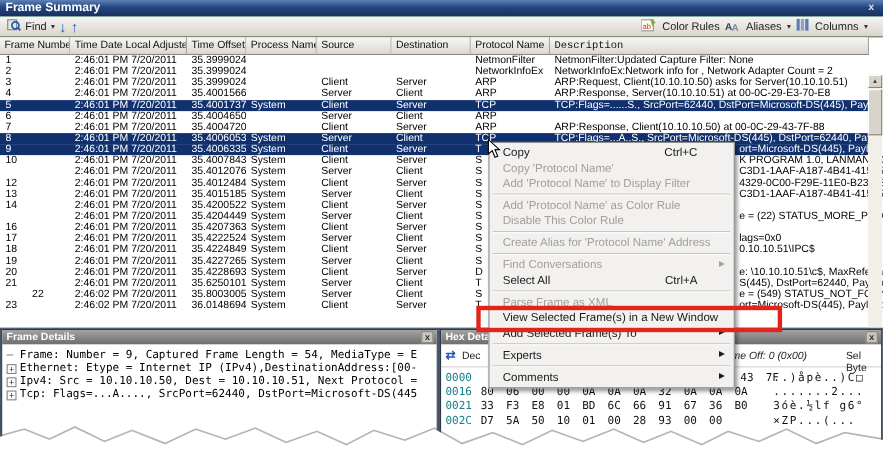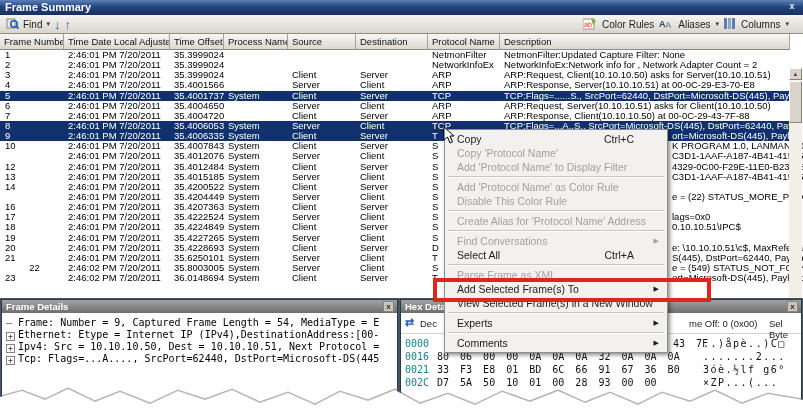--- a/index.html
+++ b/index.html
@@ -56,21 +56,21 @@
   .mono{font-family:"DejaVu Sans Mono",monospace;}
   #fd-lines{padding:4px 0 0 4px;font-size:10px;line-height:12px;white-space:nowrap;overflow:hidden;}
   .fdline{white-space:nowrap;}
   .expander{display:inline-block;width:9px;height:9px;border:1px solid #848484;font-size:8px;line-height:7px;
     text-align:center;margin-right:3px;background:#fff;color:#333;vertical-align:-1px;font-family:"DejaVu Sans Mono",monospace;}
   .leafdash{display:inline-block;width:9px;margin-right:3px;color:#555;}
 
   .hextoolbar{position:relative;height:21px;border-bottom:1px solid #d5d2ca;font-size:9.5px;color:#222;}
   .hextoolbar .hticon{position:absolute;left:4px;top:3px;color:#2458b8;font-size:11px;font-weight:bold;}
   .hextoolbar .decfrag{position:absolute;left:19px;top:5px;}
-  .hextoolbar .fofrag{position:absolute;left:288px;top:5px;}
+  .hextoolbar .fofrag{position:absolute;left:264px;top:5px;font-style:italic;}
   .hextoolbar .selfrag{position:absolute;left:368px;top:5px;}
   #hex-rows{position:relative;font-size:10px;line-height:13px;padding-top:3px;}
   .hexrow{position:relative;height:13px;white-space:nowrap;}
   .hexoff{position:absolute;left:4px;color:#17808e;}
   .hexbytes{position:absolute;left:36px;word-spacing:5px;color:#111;}
   .hexbytes.fragpos{left:272px;}
   .hexascii{position:absolute;left:302px;letter-spacing:1.5px;color:#111;}
 
   
   .menu{position:absolute;left:444px;top:129px;width:224px;background:#f2f1ef;
@@ -142,21 +142,21 @@
 
   <div class="tablearea">
     <div class="thead" id="thead">
         <div class="th" style="width: 64px;">Frame Number</div>
         <div class="th" style="width: 106px;">Time Date Local Adjusted</div>
         <div class="th" style="width: 54px;">Time Offset</div>
         <div class="th" style="width: 64px;">Process Name</div>
         <div class="th" style="width: 68px;">Source</div>
         <div class="th" style="width: 72px;">Destination</div>
         <div class="th" style="width: 72px;">Protocol Name</div>
-        <div class="th" style="width: 290px;">Description</div>
+        <div class="th" style="width: 290px; font-family: Liberation Mono, monospace;">Description</div>
       </div>
     <div class="rows" id="rows">
         <div class="trow">
           <div class="td num" style="width: 64px;">1</div>
           <div class="td" style="width: 106px;">2:46:01 PM 7/20/2011</div>
           <div class="td off" style="width: 54px;">35.3999024</div>
           <div class="td" style="width: 64px;"></div>
           <div class="td" style="width: 68px;"></div>
           <div class="td" style="width: 72px;"></div>
           <div class="td" style="width: 72px;">NetmonFilter</div>
@@ -203,21 +203,20 @@
           <div class="td" style="width: 290px;">TCP:Flags=......S., SrcPort=62440, DstPort=Microsoft-DS(445), PayloadLe</div>
         </div>
         <div class="trow">
           <div class="td num" style="width: 64px;">6</div>
           <div class="td" style="width: 106px;">2:46:01 PM 7/20/2011</div>
           <div class="td off" style="width: 54px;">35.4004650</div>
           <div class="td" style="width: 64px;"></div>
           <div class="td" style="width: 68px;">Server</div>
           <div class="td" style="width: 72px;">Client</div>
           <div class="td" style="width: 72px;">ARP</div>
-          <div class="td" style="width: 290px;">ARP:Request, Server(10.10.10.51) asks for Client(10.10.10.50)</div>
         </div>
         <div class="trow">
           <div class="td num" style="width: 64px;">7</div>
           <div class="td" style="width: 106px;">2:46:01 PM 7/20/2011</div>
           <div class="td off" style="width: 54px;">35.4004720</div>
           <div class="td" style="width: 64px;"></div>
           <div class="td" style="width: 68px;">Client</div>
           <div class="td" style="width: 72px;">Server</div>
           <div class="td" style="width: 72px;">ARP</div>
           <div class="td" style="width: 290px;">ARP:Response, Client(10.10.10.50) at 00-0C-29-43-7F-88</div>
@@ -466,22 +465,22 @@
       <div class="msep"></div>
       <div class="mi dis"><span>Add 'Protocol Name' as Color Rule</span></div>
       <div class="mi dis"><span>Disable This Color Rule</span></div>
       <div class="msep"></div>
       <div class="mi dis"><span>Create Alias for 'Protocol Name' Address</span></div>
       <div class="msep"></div>
       <div class="mi dis"><span>Find Conversations</span><span class="subarrow">▶</span></div>
       <div class="mi"><span>Select All</span><span class="shortcut">Ctrl+A</span></div>
       <div class="msep"></div>
       <div class="mi dis"><span>Parse Frame as XML</span></div>
+      <div class="mi"><span>View Selected Frame(s) in a New Window</span></div>
       <div class="mi"><span>Add Selected Frame(s) To</span><span class="subarrow">▶</span></div>
-      <div class="mi"><span>View Selected Frame(s) in a New Window</span></div>
       <div class="msep"></div>
       <div class="mi"><span>Experts</span><span class="subarrow">▶</span></div>
       <div class="msep"></div>
       <div class="mi"><span>Comments</span><span class="subarrow">▶</span></div>
     </div>
 
   <div class="redbox"></div>
 
   <svg class="cursor" width="14" height="19">
     <polygon points="1,1 1,14 4.5,11 7,17 9.5,16 7,10 11,10" fill="#fff" stroke="#000" stroke-width="1"></polygon>

